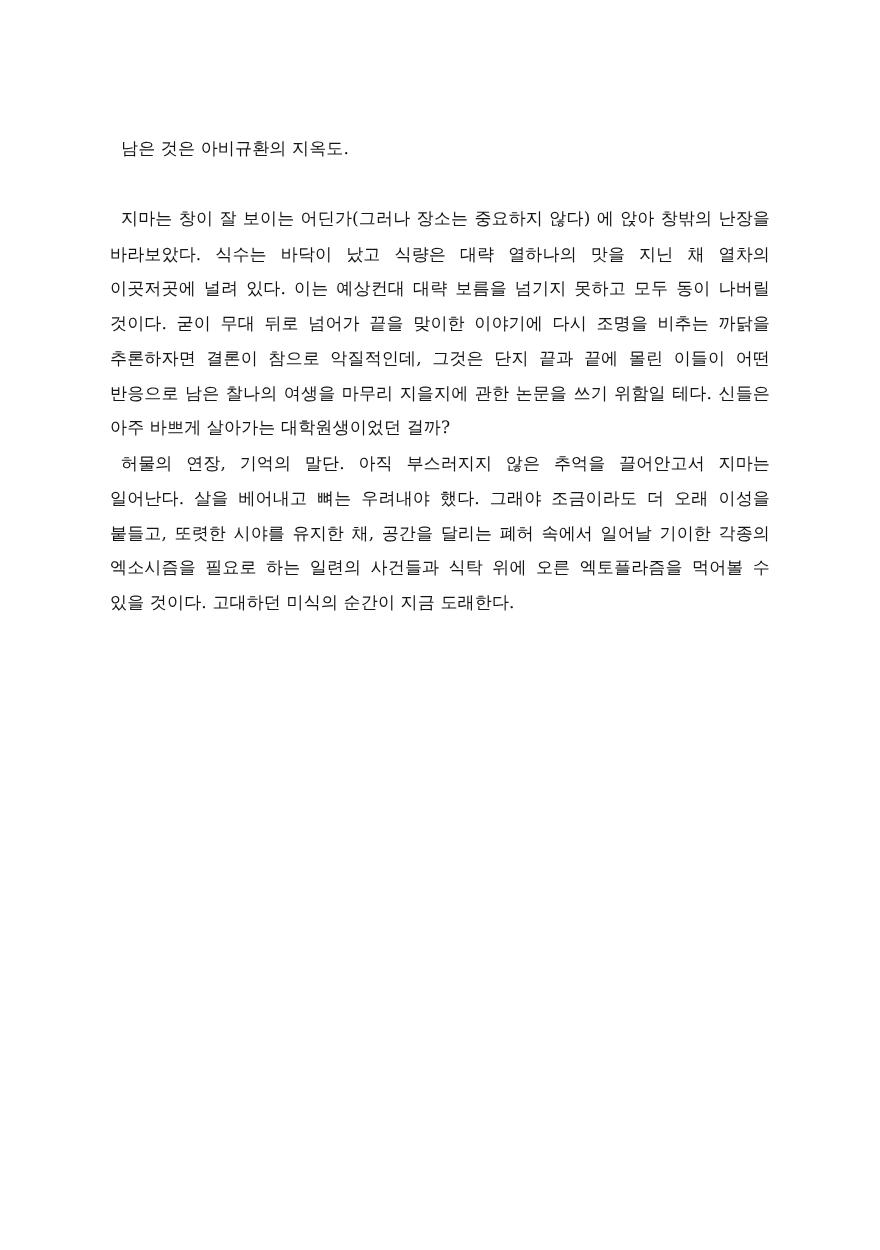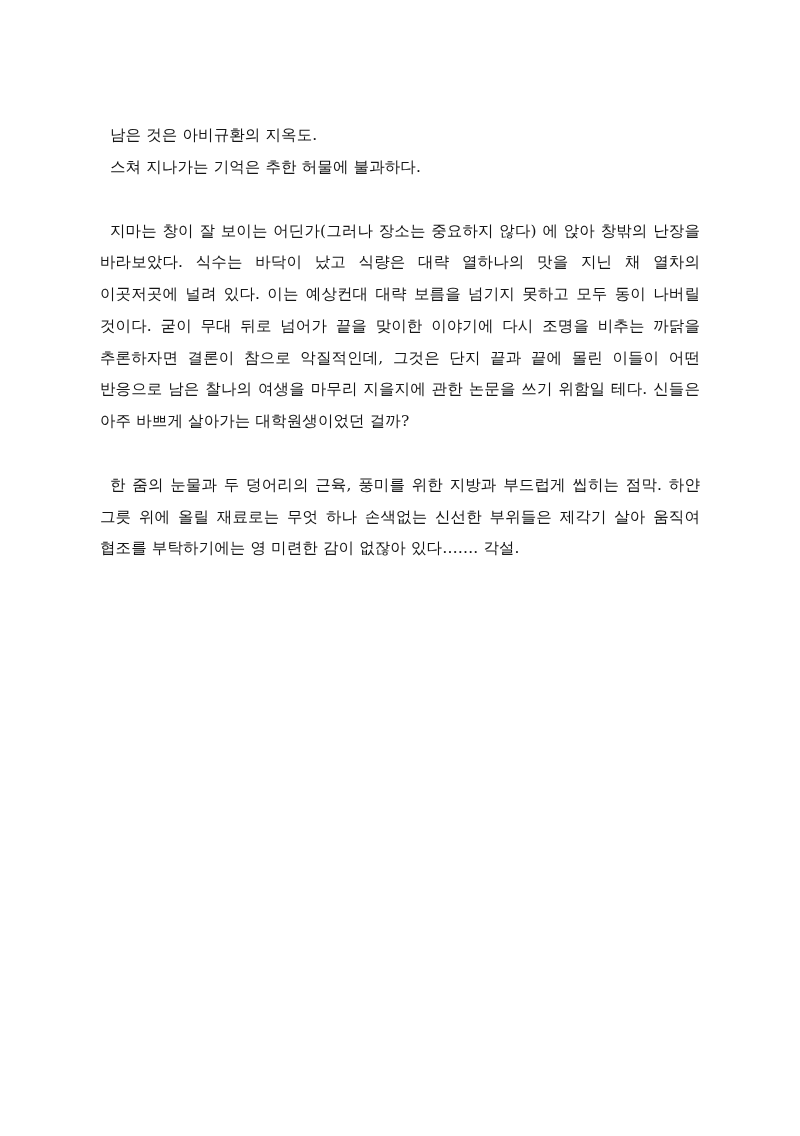--- a/index.html
+++ b/index.html
@@ -38,27 +38,26 @@
     height: 32px;
   }
 </style>
 </head>
 <body>
 
 <div class="page">
   <div class="doc-body">
 
     <p class="para">남은 것은 아비규환의 지옥도.</p>
-    <p class="para">스쳐 지나가는 기억은 추한 허물에 불과하다.</p>
 
     <div class="spacer"></div>
 
     <p class="para">지마는 창이 잘 보이는 어딘가(그러나 장소는 중요하지 않다) 에 앉아 창밖의 난장을 바라보았다. 식수는 바닥이 났고 식량은 대략 열하나의 맛을 지닌 채 열차의 이곳저곳에 널려 있다. 이는 예상컨대 대략 보름을 넘기지 못하고 모두 동이 나버릴 것이다. 굳이 무대 뒤로 넘어가 끝을 맞이한 이야기에 다시 조명을 비추는 까닭을 추론하자면 결론이 참으로 악질적인데, 그것은 단지 끝과 끝에 몰린 이들이 어떤 반응으로 남은 찰나의 여생을 마무리 지을지에 관한 논문을 쓰기 위함일 테다. 신들은 아주 바쁘게 살아가는 대학원생이었던 걸까?</p>
+    <p class="para">허물의 연장, 기억의 말단. 아직 부스러지지 않은 추억을 끌어안고서 지마는 일어난다. 살을 베어내고 뼈는 우려내야 했다. 그래야 조금이라도 더 오래 이성을 붙들고, 또렷한 시야를 유지한 채, 공간을 달리는 폐허 속에서 일어날 기이한 각종의 엑소시즘을 필요로 하는 일련의 사건들과 식탁 위에 오른 엑토플라즘을 먹어볼 수 있을 것이다. 고대하던 미식의 순간이 지금 도래한다.</p>
 
     <div class="spacer"></div>
 
-    <p class="para">한 줌의 눈물과 두 덩어리의 근육, 풍미를 위한 지방과 부드럽게 씹히는 점막. 하얀 그릇 위에 올릴 재료로는 무엇 하나 손색없는 신선한 부위들은 제각기 살아 움직여 협조를 부탁하기에는 영 미련한 감이 없잖아 있다……. 각설.</p>
 
     <div class="spacer"></div>
 
 
   </div>
 </div>
 
 </body></html>

